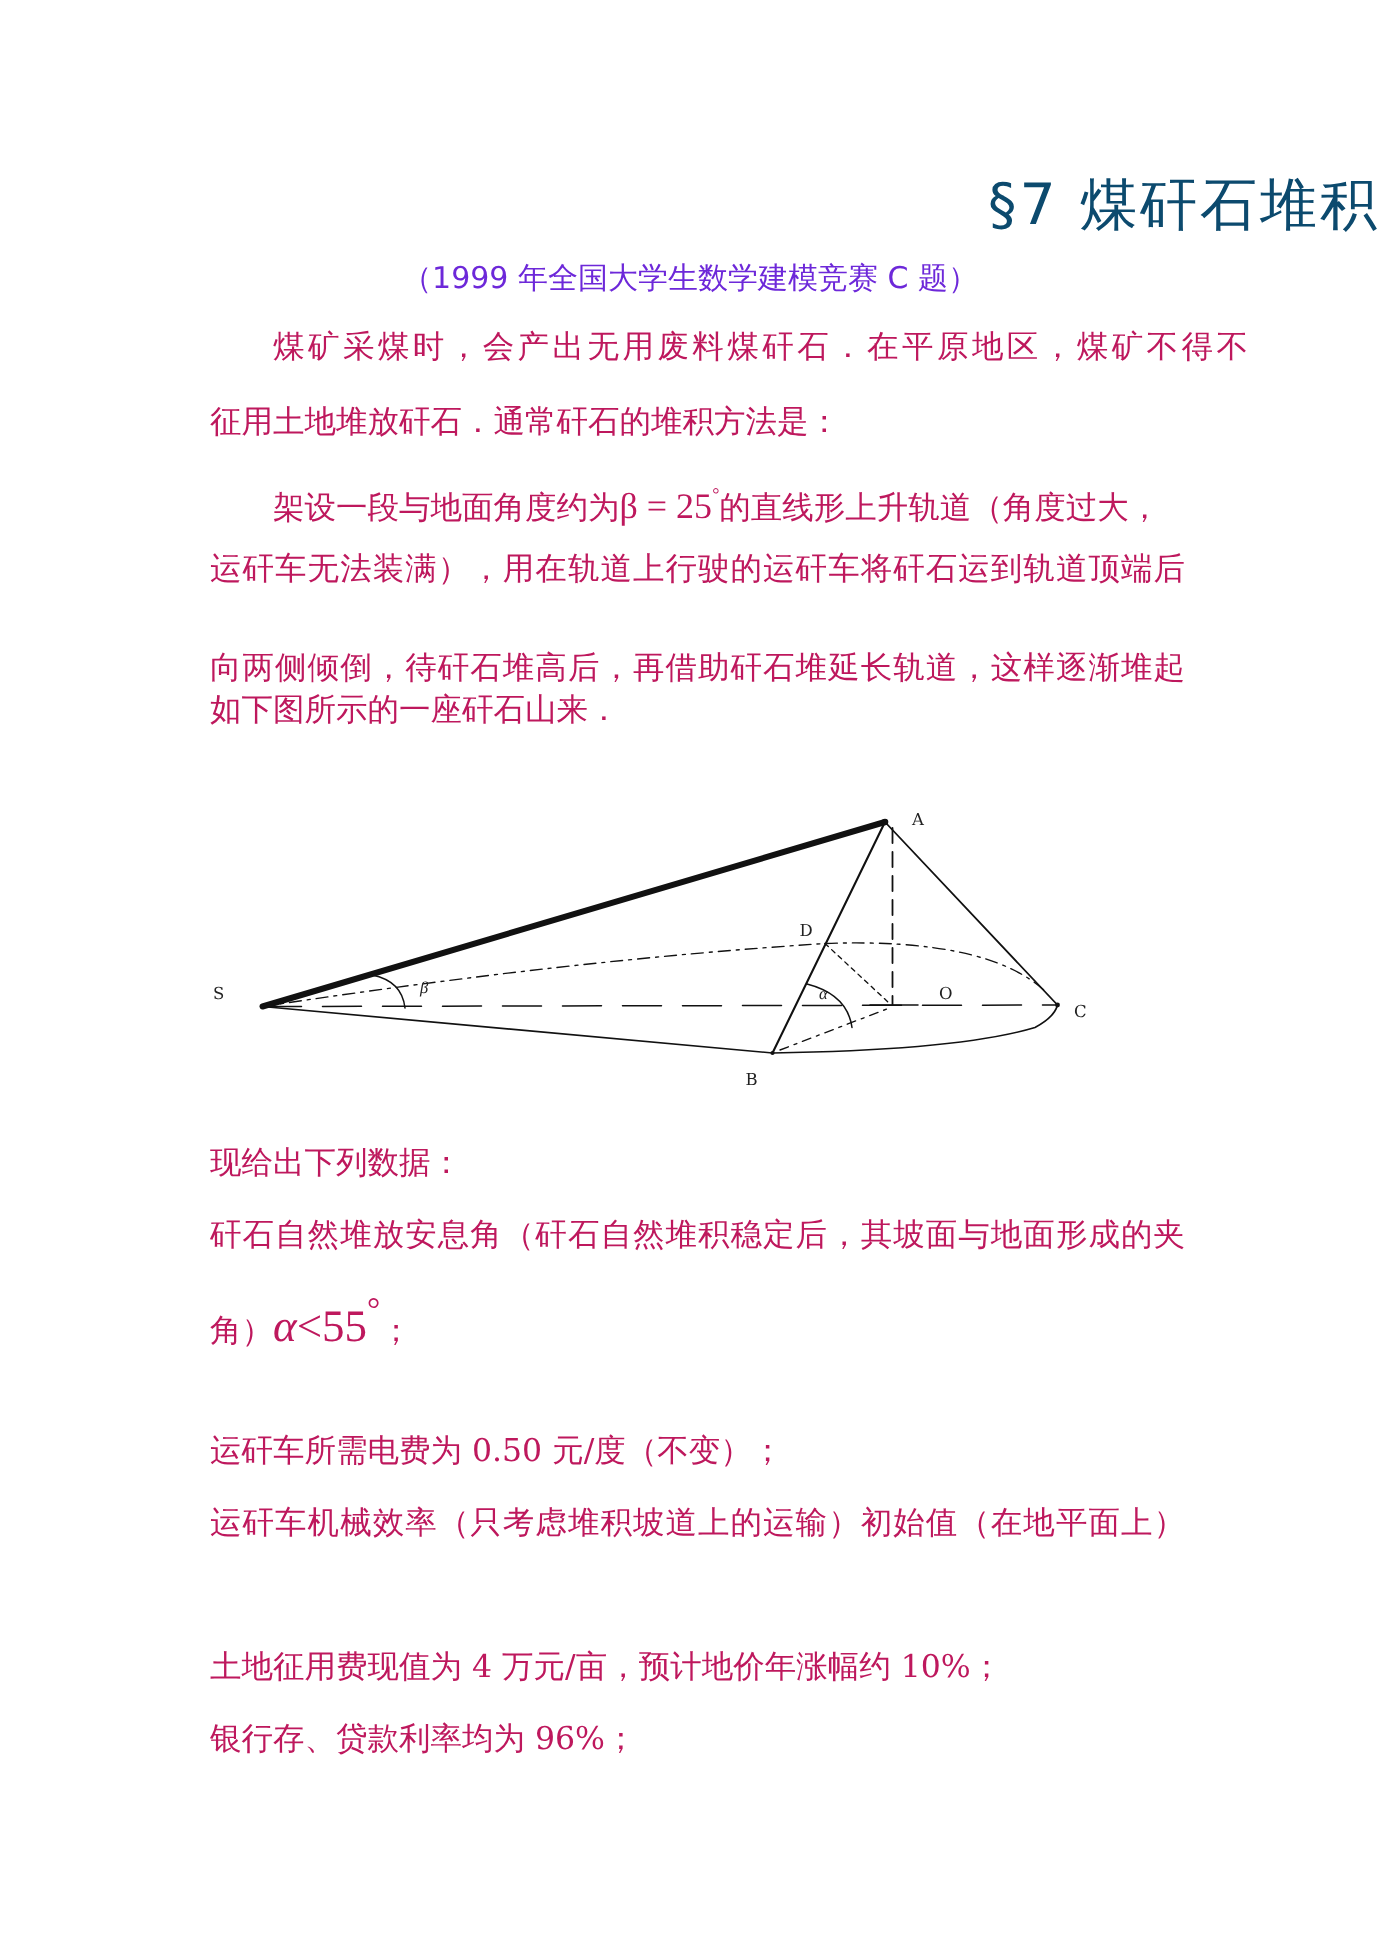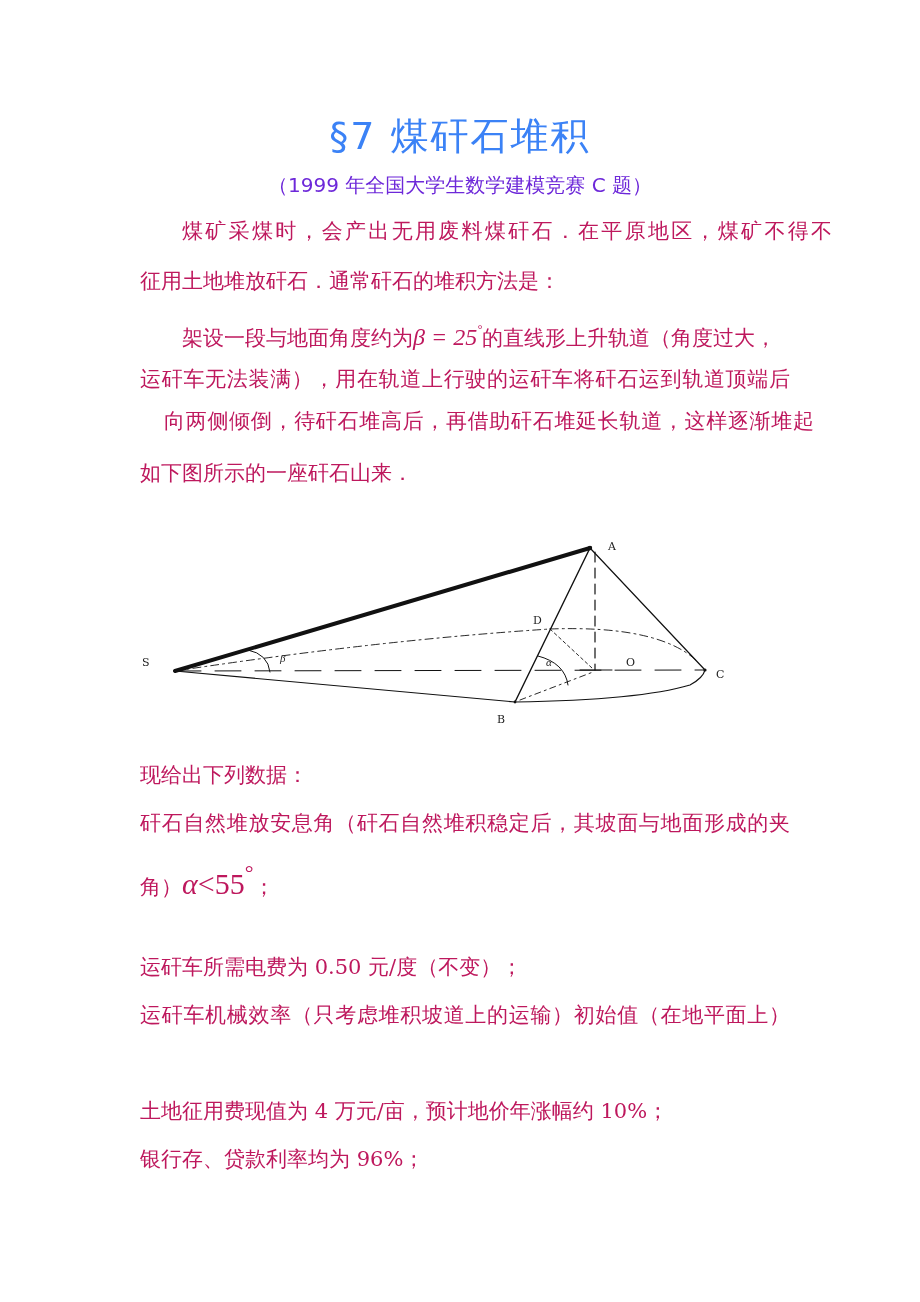--- a/index.html
+++ b/index.html
@@ -17,26 +17,26 @@
     }
     .page {
       position: absolute;
       left: 0; top: 0;
       width: 920px; height: 1302px;
     }
     .title {
       position: absolute;
       left: 0; width: 920px;
       top: 108px;
-      text-align: center;
+      text-align: right;
       font-family: "DejaVu Sans", "Liberation Sans", sans-serif;
       font-size: 38px;
       letter-spacing: 2px;
       line-height: 56px;
-      color: #3b82f6;
+      color: #0c4a6e;
     }
     .subtitle {
       position: absolute;
       left: 0; width: 920px;
       top: 170px;
       text-align: center;
       font-family: "DejaVu Sans", "Liberation Sans", sans-serif;
       font-size: 20px;
       line-height: 30px;
       color: #6d28d9;
@@ -50,21 +50,20 @@
       white-space: nowrap;
       color: #be185d;
     }
     .indent { padding-left: 42px; }
     .justify {
       text-align: justify;
       text-align-last: justify;
     }
     .math {
       font-family: "Liberation Serif", "DejaVu Serif", serif;
-      font-style: italic;
       font-size: 24px;
     }
     .math-big {
       font-family: "Liberation Serif", "DejaVu Serif", serif;
       font-size: 30px;
     }
     .math-big i { font-style: italic; }
     sup.deg { font-size: 12px; vertical-align: 12px; }
     sup.deg-big { font-size: 22px; vertical-align: 14px; }
     sup.small { font-size: 11px; vertical-align: 9px; }
@@ -94,21 +93,21 @@
   <div class="title">§7 煤矸石堆积</div>
   <div class="subtitle">（1999 年全国大学生数学建模竞赛 C 题）</div>
 
   <div class="line indent justify" style="top:216px;">煤矿采煤时，会产出无用废料煤矸石．在平原地区，煤矿不得不</div>
   <div class="line" style="top:266px;">征用土地堆放矸石．通常矸石的堆积方法是：</div>
 
   <div class="line indent" style="top:314px;">
     <span>架设一段与地面角度约为</span><span class="math"><span>β = 25</span><sup class="deg">°</sup></span><span>的直线形上升轨道（角度过大，</span>
   </div>
   <div class="line justify" style="top:364px;">运矸车无法装满），用在轨道上行驶的运矸车将矸石运到轨道顶端后</div>
-  <div class="line justify" style="top:406px;margin-left:24px;">向两侧倾倒，待矸石堆高后，再借助矸石堆延长轨道，这样逐渐堆起</div>
+  <div class="line justify" style="top:430px;">向两侧倾倒，待矸石堆高后，再借助矸石堆延长轨道，这样逐渐堆起</div>
   <div class="line" style="top:458px;">如下图所示的一座矸石山来．</div>
 
   <svg class="figure" viewBox="0 0 920 1302" xmlns="http://www.w3.org/2000/svg">
     <g stroke="#111" fill="none" stroke-linecap="round">
 
       <line x1="175" y1="671" x2="590" y2="548" stroke-width="4"></line>
 
       <line x1="590" y1="548" x2="705" y2="670" stroke-width="1.2"></line>
 
       <line x1="590" y1="548" x2="515" y2="702" stroke-width="1.4"></line>

